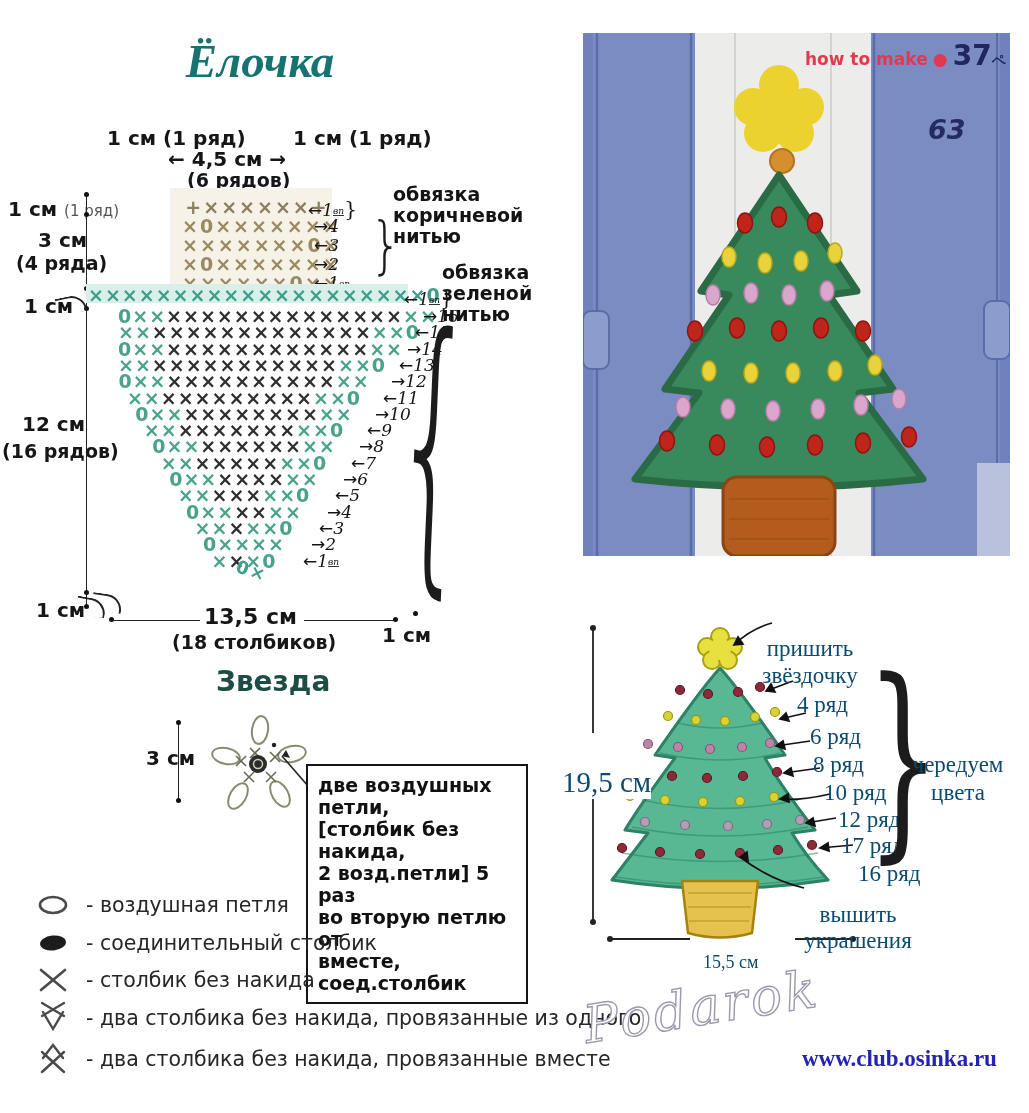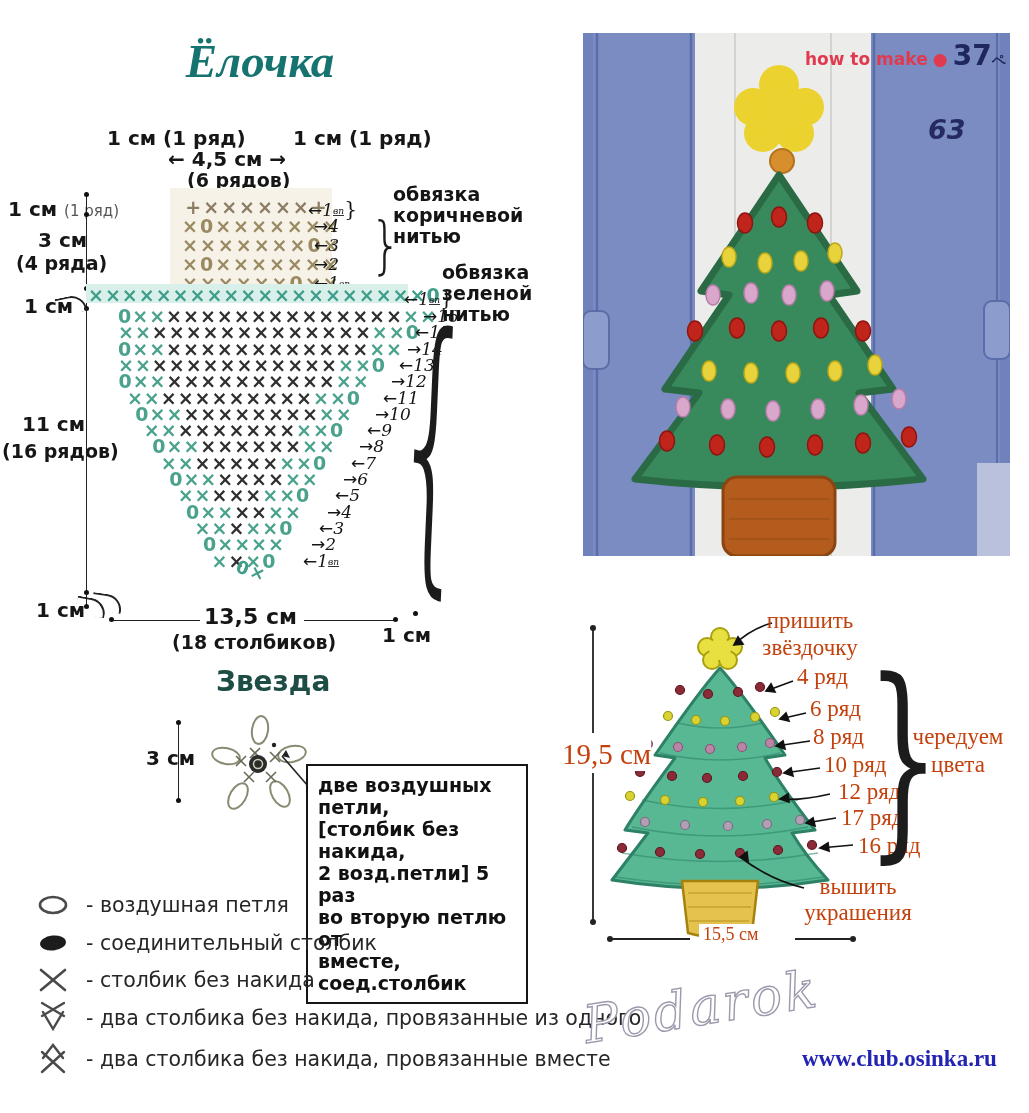--- a/index.html
+++ b/index.html
@@ -6,21 +6,21 @@
   #page{position:relative;width:1029px;height:1113px;background:#ffffff;overflow:hidden;
         font-family:"DejaVu Sans",sans-serif;color:#1a1a1a;}
   .abs{position:absolute;}
   .nowrap{white-space:nowrap;}
   .title{font-family:"Liberation Serif",serif;font-weight:bold;font-size:47px;color:#17736f;font-style:italic;}
   .h2{font-weight:bold;font-size:28px;color:#1d4d45;}
   .dim{font-weight:600;font-size:20px;color:#161616;white-space:nowrap;}
   .dim small{font-weight:400;font-size:15px;color:#555;}
   .dimsub{font-weight:600;font-size:19px;color:#161616;white-space:nowrap;}
   .annot{font-weight:600;font-size:19px;line-height:21px;color:#141414;white-space:nowrap;}
-  .ser{font-family:"Liberation Serif",serif;font-size:23px;color:#c2410c;white-space:nowrap;}
+  .ser{font-family:"Liberation Serif",serif;font-size:23px;color:#0c4a6e;white-space:nowrap;margin-top:28px;}
   .chart-row{position:absolute;white-space:nowrap;font-weight:bold;letter-spacing:2px;text-align:center;}
   .rowlab{position:absolute;font-family:"DejaVu Serif",serif;font-style:italic;font-size:17px;
           white-space:nowrap;color:#151515;}
   .rowlab .arr{font-family:"DejaVu Sans",sans-serif;font-style:normal;font-size:17px;}
   .rowlab .note{font-size:9px;letter-spacing:0;display:inline-block;line-height:8px;
                 vertical-align:2px;border-bottom:1px solid #333;}
   .rowlab .brc{font-size:20px;font-style:normal;}
   .dot{position:absolute;width:5px;height:5px;border-radius:50%;background:#111;}
   .vline{position:absolute;width:0;border-left:1.6px solid #222;}
   .hline{position:absolute;height:0;border-top:1.6px solid #222;}
@@ -56,21 +56,21 @@
   </div>
   <div class="abs dimsub" style="left:187px;top:169px;">(6 рядов)</div>
 
   <div class="abs dim" style="left:8px;top:197px;">
     <span>1 см</span>
     <small>(1 ряд)</small>
   </div>
   <div class="abs dim" style="left:38px;top:228px;">3 см</div>
   <div class="abs dimsub" style="left:16px;top:252px;">(4 ряда)</div>
   <div class="abs dim" style="left:24px;top:294px;">1 см</div>
-  <div class="abs dim" style="left:22px;top:412px;">11 см</div>
+  <div class="abs dim" style="left:22px;top:412px;">12 см</div>
   <div class="abs dimsub" style="left:2px;top:440px;">(16 рядов)</div>
   <div class="abs dim" style="left:36px;top:598px;">1 см</div>
 
   <div class="vline" style="left:86px;top:192px;height:416px;"></div>
   <div class="dot" style="left:84px;top:192px;"></div>
   <div class="dot" style="left:84px;top:212px;"></div>
   <div class="dot" style="left:84px;top:286px;"></div>
   <div class="dot" style="left:84px;top:306px;"></div>
   <div class="dot" style="left:84px;top:590px;"></div>
   <div class="dot" style="left:84px;top:604px;"></div>

